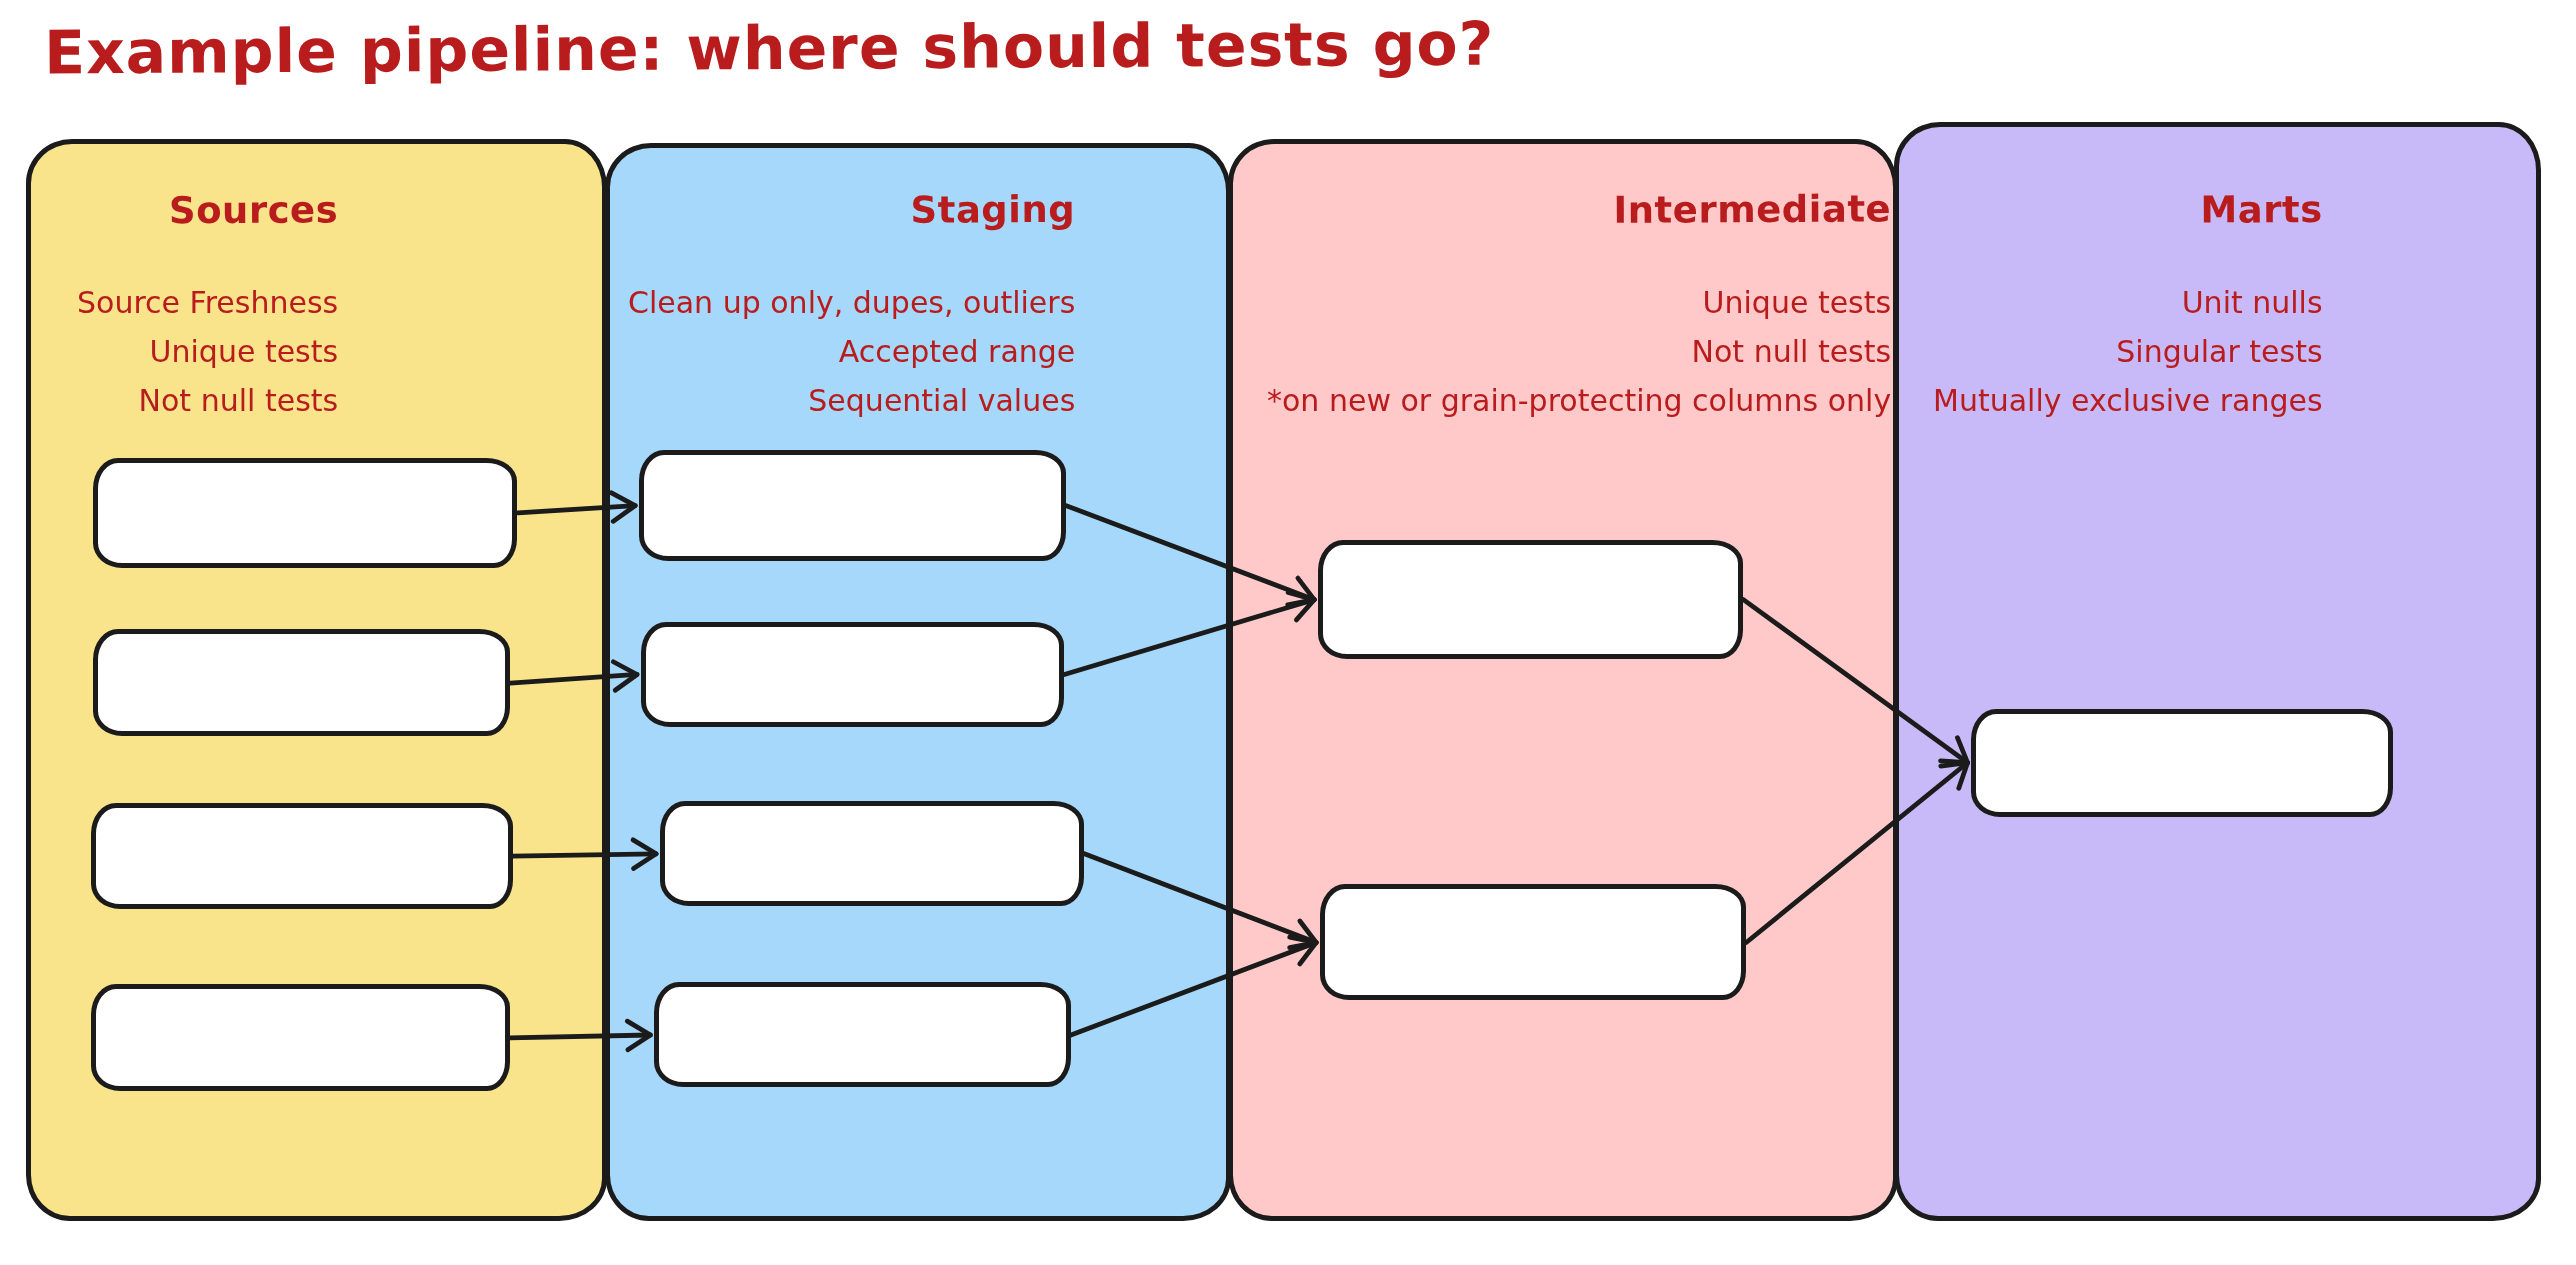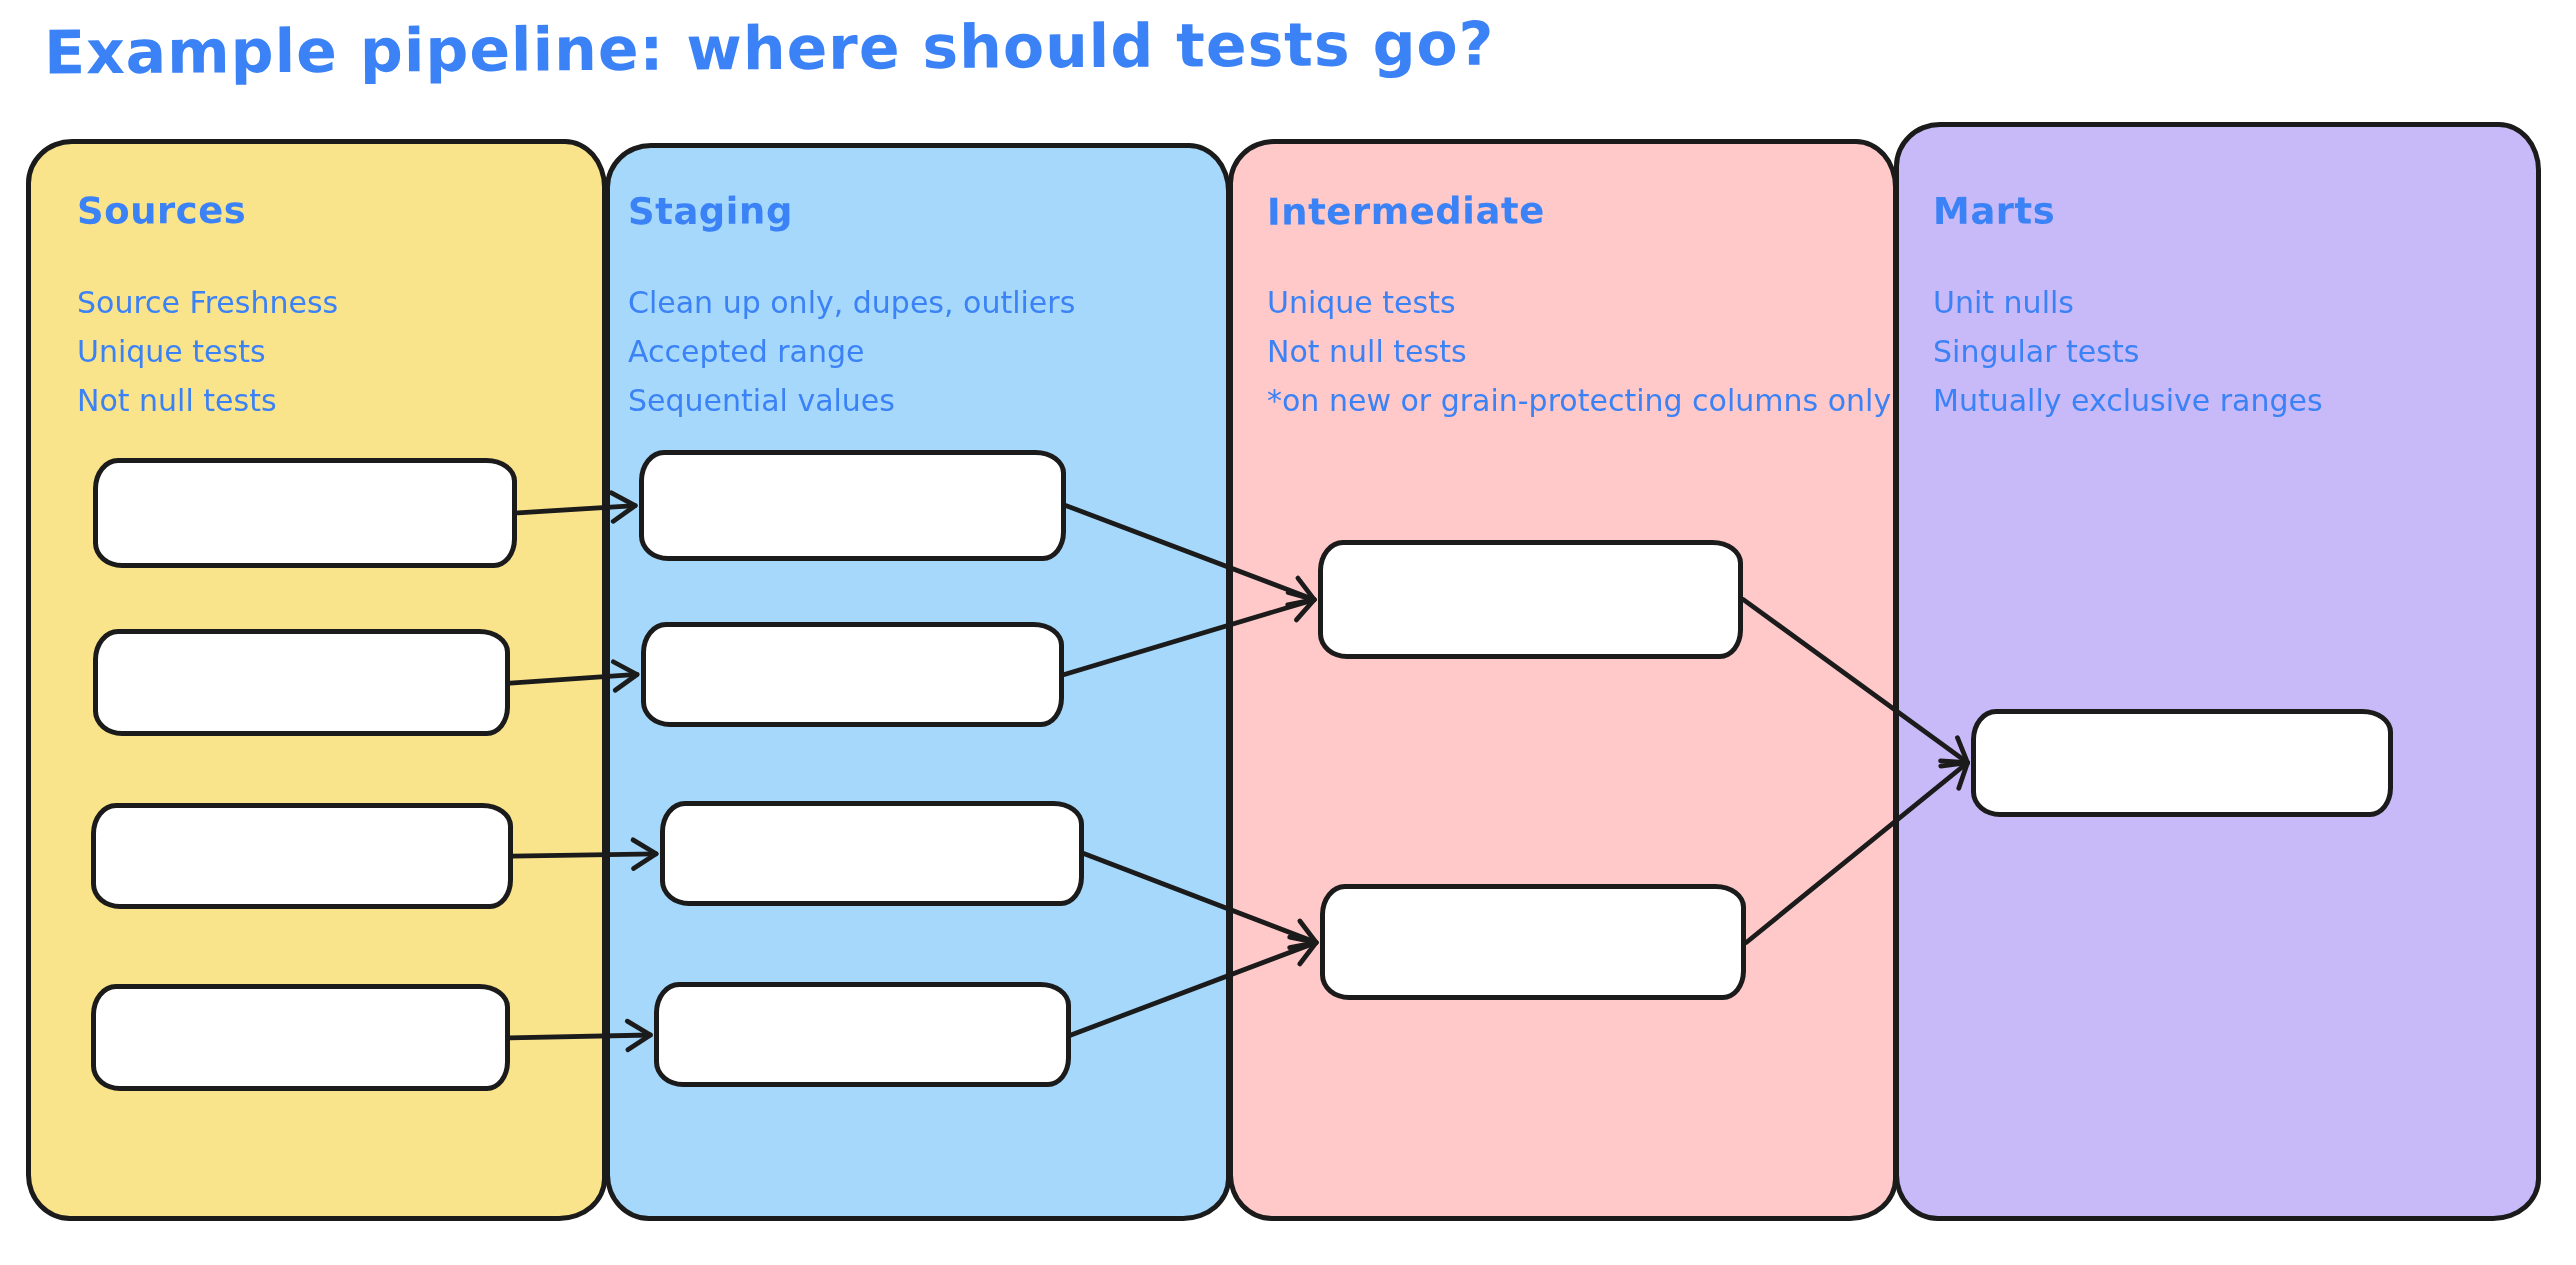--- a/index.html
+++ b/index.html
@@ -3,40 +3,40 @@
 <meta charset="utf-8">
 <style>
   html, body { margin: 0; padding: 0; background: #ffffff; }
   .canvas {
     position: relative;
     width: 2576px;
     height: 1266px;
     background: #ffffff;
     overflow: hidden;
     font-family: "DejaVu Sans", "Liberation Sans", sans-serif;
-    color: #3b82f6;
+    color: #b91c1c;
   }
   .title {
     position: absolute;
     left: 44px;
     top: 13.4px;
     font-size: 60px;
     font-weight: 700;
     letter-spacing: 1px;
     transform: rotate(-0.35deg);
     white-space: nowrap;
   }
   .column {
     position: absolute;
     box-sizing: border-box;
     border: 5.7px solid #1b1b1b;
     border-radius: 46px 42px 48px 44px / 44px 48px 42px 46px;
     z-index: 1;
   }
-  .col-text { position: absolute; z-index: 3; }
+  .col-text { position: absolute; z-index: 3; text-align: right; }
   .col-label {
     font-size: 37px;
     font-weight: 700;
     letter-spacing: 0.5px;
     transform: rotate(-0.3deg);
   }
   .col-notes {
     margin-top: 46px;
     font-size: 30px;
     font-weight: 400;

